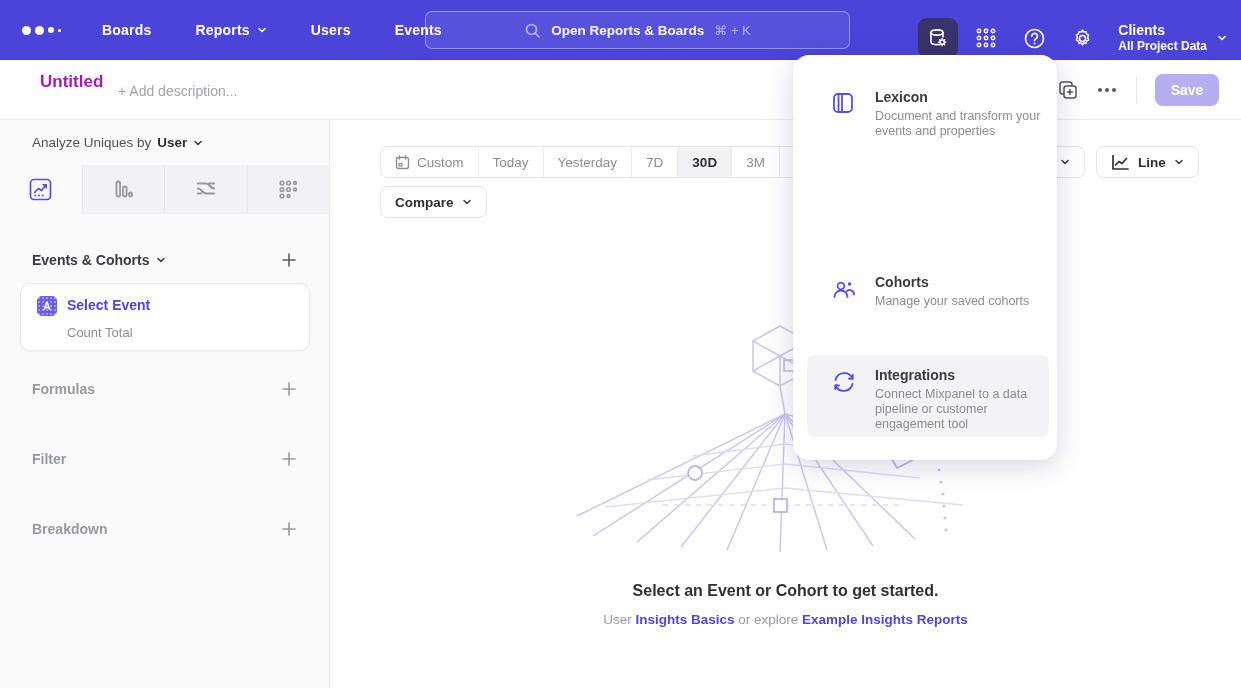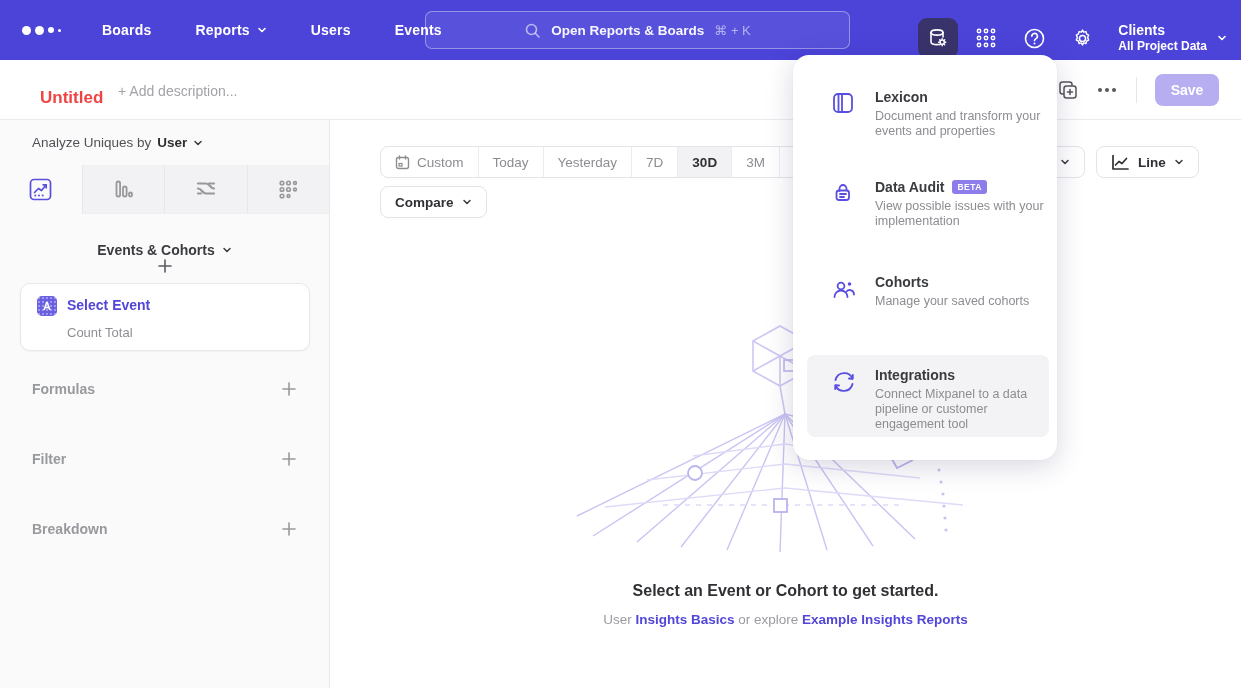--- a/index.html
+++ b/index.html
@@ -28,22 +28,22 @@
   .nav-ico { width:40px; height:40px; border-radius:9px; display:flex;
              align-items:center; justify-content:center; cursor:pointer; }
   .nav-ico.active { background:#39336b; }
   .acct { display:flex; align-items:center; gap:10px; margin-left:8px; cursor:pointer; }
   .acct .t1 { color:#fff; font-size:14px; font-weight:700; line-height:17px; }
   .acct .t2 { color:#fff; font-size:12px; font-weight:700; line-height:15px; }
 
   
   .rheader { position:absolute; left:0; top:60px; width:1241px; height:60px;
              background:#fff; border-bottom:1px solid #ebebee; }
-  .rtitle { position:absolute; left:40px; top:28px; font-size:17px; font-weight:700;
-            color:#ef4444; }
+  .rtitle { position:absolute; left:40px; top:12px; font-size:17px; font-weight:700;
+            color:#a21caf; }
   .rdesc { position:absolute; left:118px; top:23px; font-size:14px; color:#a2a3a7; cursor:text; }
   .hdr-actions { position:absolute; right:22px; top:14px; display:flex; align-items:center; gap:18px; }
   .kebab { display:flex; gap:3px; cursor:pointer; padding:6px 2px; }
   .kebab i { width:4px; height:4px; border-radius:50%; background:#56575b; display:block; }
   .vdiv { width:1px; height:26px; background:#e6e6ea; }
   .savebtn { width:64px; height:32px; background:#b7aef2; color:#fff; border:none;
              border-radius:8px; font-size:14px; font-weight:700; cursor:pointer;
              font-family:"Liberation Sans",sans-serif; }
 
   
@@ -276,21 +276,21 @@
           <circle cx="5" cy="11.5" r="1.8"></circle>
             <circle cx="11.5" cy="11.5" r="1.8"></circle>
             <circle cx="18" cy="11.5" r="1.4"></circle>
           <circle cx="5" cy="18" r="1.8"></circle>
             <circle cx="11.5" cy="18" r="1.4"></circle>
         </g>
       </svg>
     </div>
   </div>
 
-  <div class="sechdr" style="top:122px;flex-direction:column;">
+  <div class="sechdr" style="top:132px;">
     <div class="lbl">
       <span>Events &amp; Cohorts</span>
       <svg class="chev" viewBox="0 0 10 10">
           <polyline points="2,3.5 5,6.5 8,3.5" fill="none" stroke="#3a3b3f" stroke-width="1.5" stroke-linecap="round" stroke-linejoin="round"></polyline>
         </svg>
     </div>
     <svg class="plus" viewBox="0 0 16 16">
         <line x1="8" y1="2" x2="8" y2="14" stroke="#5b5c60" stroke-width="1.6" stroke-linecap="round"></line>
         <line x1="2" y1="8" x2="14" y2="8" stroke="#5b5c60" stroke-width="1.6" stroke-linecap="round"></line>
       </svg>
@@ -452,35 +452,20 @@
       <line x1="11" y1="3.5" x2="11" y2="20.5" stroke="#5a4fe0" stroke-width="1.8"></line>
     </svg>
     <div class="txt">
       <div class="mtitle">
           <span>Lexicon</span>
         </div>
       <div class="mdesc">Document and transform your events and properties</div>
     </div>
   </div>
 
-  <div class="mitem" style="top:124px; height:60px;">
-    <svg class="ico" width="24" height="24" viewBox="0 0 24 24">
-      <path d="M8.5,10 V7.5 a3.5,3.5 0 0 1 7,0 V9" fill="none" stroke="#5a4fe0" stroke-width="1.8" stroke-linecap="round"></path>
-      <rect x="5.5" y="9.5" width="12.5" height="9.5" rx="2.5" fill="none" stroke="#5a4fe0" stroke-width="1.8"></rect>
-      <line x1="9" y1="13" x2="15" y2="13" stroke="#5a4fe0" stroke-width="1.8" stroke-linecap="round"></line>
-      <line x1="9" y1="16" x2="13" y2="16" stroke="#5a4fe0" stroke-width="1.8" stroke-linecap="round"></line>
-    </svg>
-    <div class="txt">
-      <div class="mtitle">
-        <span>Data Audit</span>
-        <span class="beta">BETA</span>
-      </div>
-      <div class="mdesc">View possible issues with your implementation</div>
-    </div>
-  </div>
 
   <div class="mitem" style="top:219px; height:46px;">
     <svg class="ico" width="26" height="26" viewBox="0 0 26 26">
       <circle cx="10" cy="10" r="3.4" fill="none" stroke="#5a4fe0" stroke-width="1.8"></circle>
       <path d="M3.5,21 a6.5,6.5 0 0 1 13,0" fill="none" stroke="#5a4fe0" stroke-width="1.8" stroke-linecap="round"></path>
       <circle cx="18.5" cy="8" r="1.8" fill="#5a4fe0"></circle>
       <path d="M15.5,15.5 a4.3,4.3 0 0 1 7.5,3" fill="none" stroke="#5a4fe0" stroke-width="1.8" stroke-linecap="round"></path>
     </svg>
     <div class="txt">
       <div class="mtitle">

